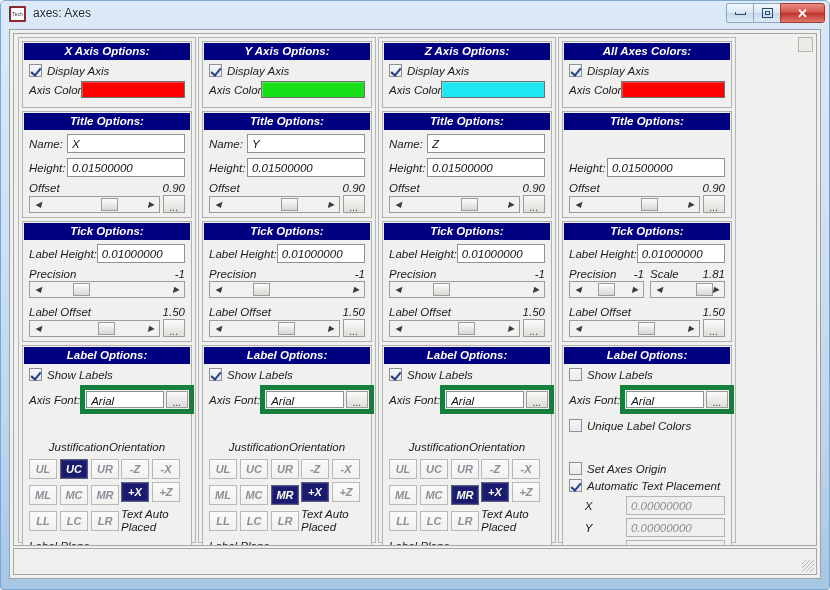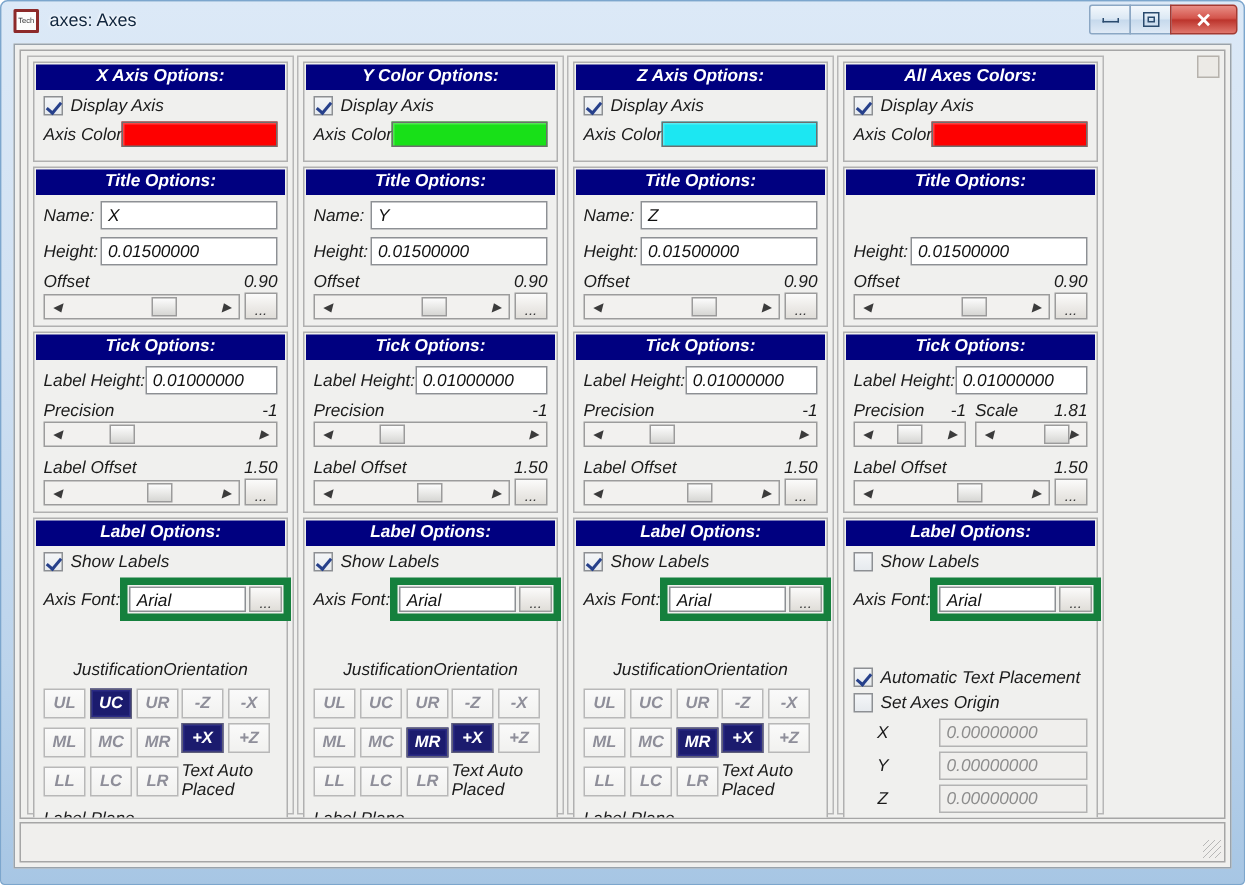--- a/index.html
+++ b/index.html
@@ -373,21 +373,21 @@
                     </div>
                     <div class="autotext" style="margin-top: 6px;">Text Auto Placed</div>
                   </div>
                 </div>
                 <div class="secthdr" style="margin-top: 6px;">Label Plane</div>
               </div>
             </div>
           </div>
           <div class="col">
             <div class="group">
-              <div class="group-title">Y Color Options:</div>
+              <div class="group-title">Y Axis Options:</div>
               <div class="gbody">
                 <div class="cb">
                   <span class="box checked"></span>
                   <span class="lbl">Display Axis</span>
                 </div>
                 <div class="row">
                   <span class="lbl">Axis Color</span>
                   <span class="spacer"></span>
                   <div class="swatch" style="background: rgb(24, 224, 24);"></div>
                 </div>
@@ -719,28 +719,32 @@
                   <span class="lbl">Show Labels</span>
                 </div>
                 <div class="row">
                   <span class="lbl">Axis Font:</span>
                   <span class="spacer"></span>
                   <div class="fontfield">
                     <div class="inp" style="width: 78px;">Arial</div>
                     <div class="dotbtn">...</div>
                   </div>
                 </div>
+                <div class="cb">
+                  <span class="box"></span>
+                  <span class="lbl">Unique Label Colors</span>
+                </div>
                 <div style="height: 26px;"></div>
+                <div class="cb">
+                  <span class="box"></span>
+                  <span class="lbl">Set Axes Origin</span>
+                </div>
                 <div class="cb">
                   <span class="box checked"></span>
                   <span class="lbl">Automatic Text Placement</span>
-                </div>
-                <div class="cb">
-                  <span class="box"></span>
-                  <span class="lbl">Set Axes Origin</span>
                 </div>
                 <div class="originrow">
                   <span class="axl">X</span>
                   <div class="inp disabled">0.00000000</div>
                 </div>
                 <div class="originrow">
                   <span class="axl">Y</span>
                   <div class="inp disabled">0.00000000</div>
                 </div>
                 <div class="originrow">

